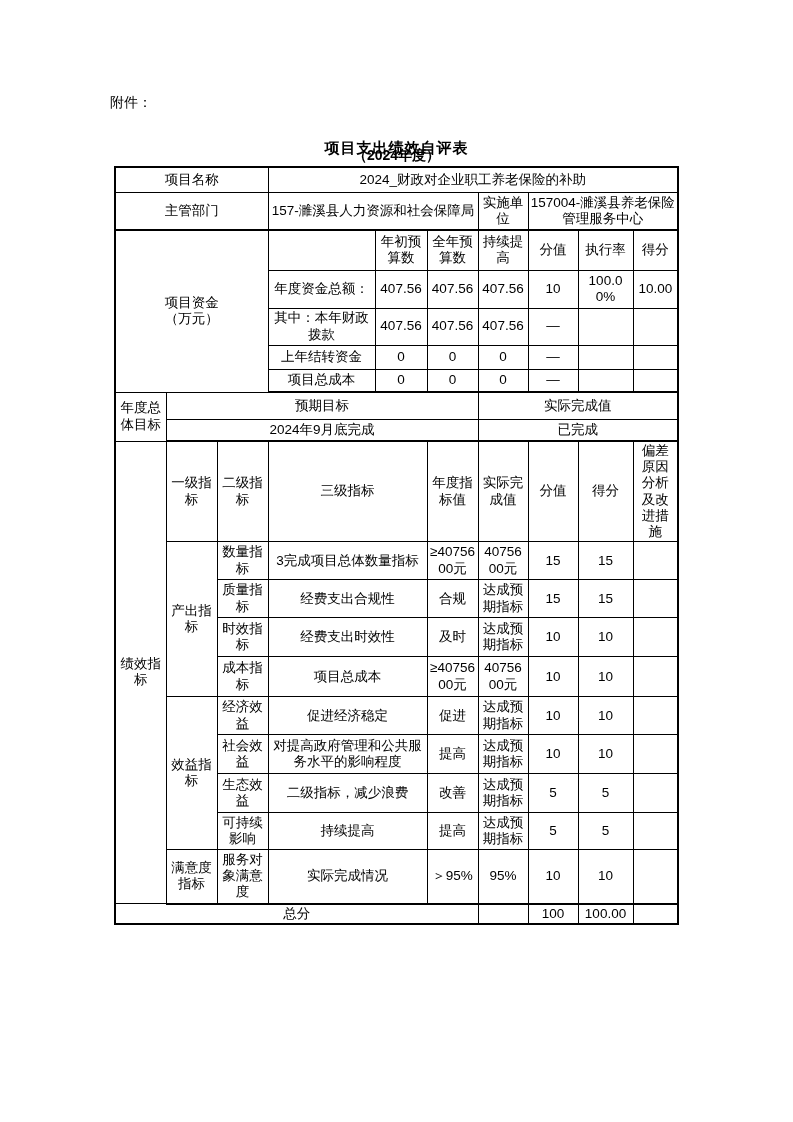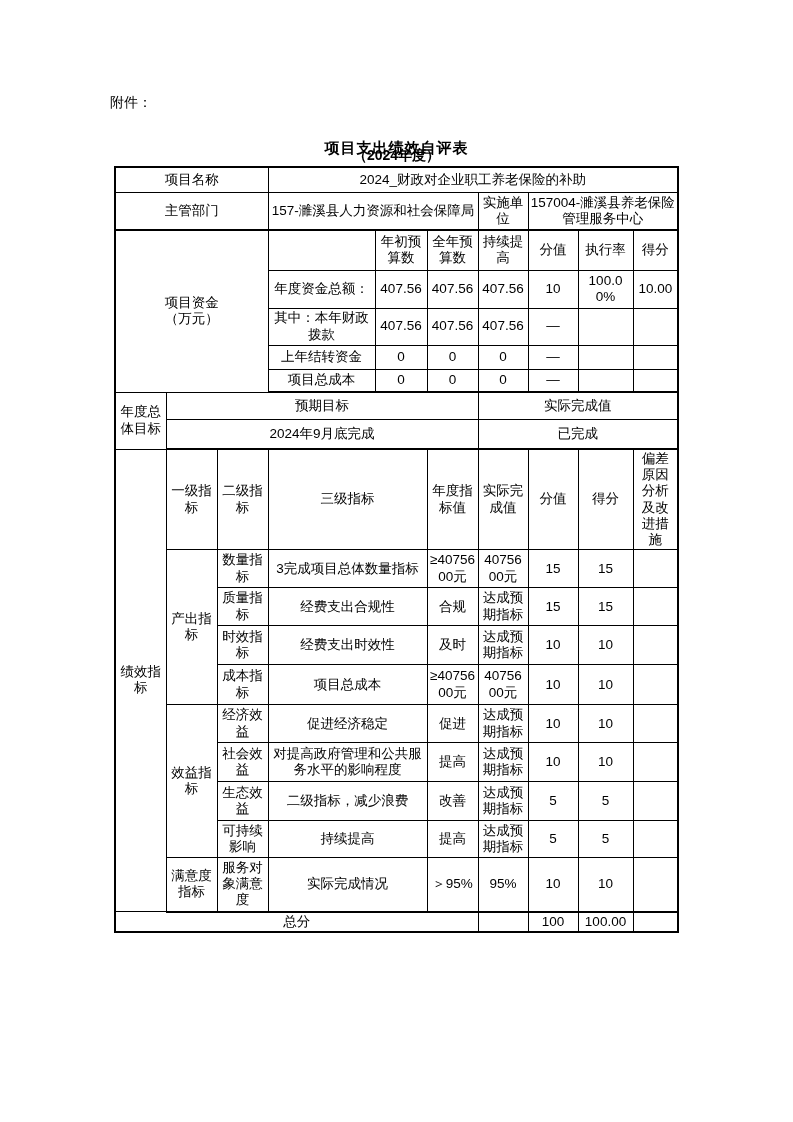--- a/index.html
+++ b/index.html
@@ -132,21 +132,21 @@
       <td>—</td>
       <td></td>
       <td></td>
     </tr>
 
     <tr style="height:27px">
       <td rowspan="2" class="bb2">年度总体目标</td>
       <td colspan="5">预期目标</td>
       <td colspan="4">实际完成值</td>
     </tr>
-    <tr style="height:30px" class="sec-end">
+    <tr style="height:22px" class="sec-end">
       <td colspan="5">2024年9月底完成</td>
       <td colspan="4">已完成</td>
     </tr>
 
     <tr style="height:65px">
       <td rowspan="10" class="bb2">绩效指标</td>
       <td>一级指标</td>
       <td>二级指标</td>
       <td colspan="2">三级指标</td>
       <td>年度指标值</td>

